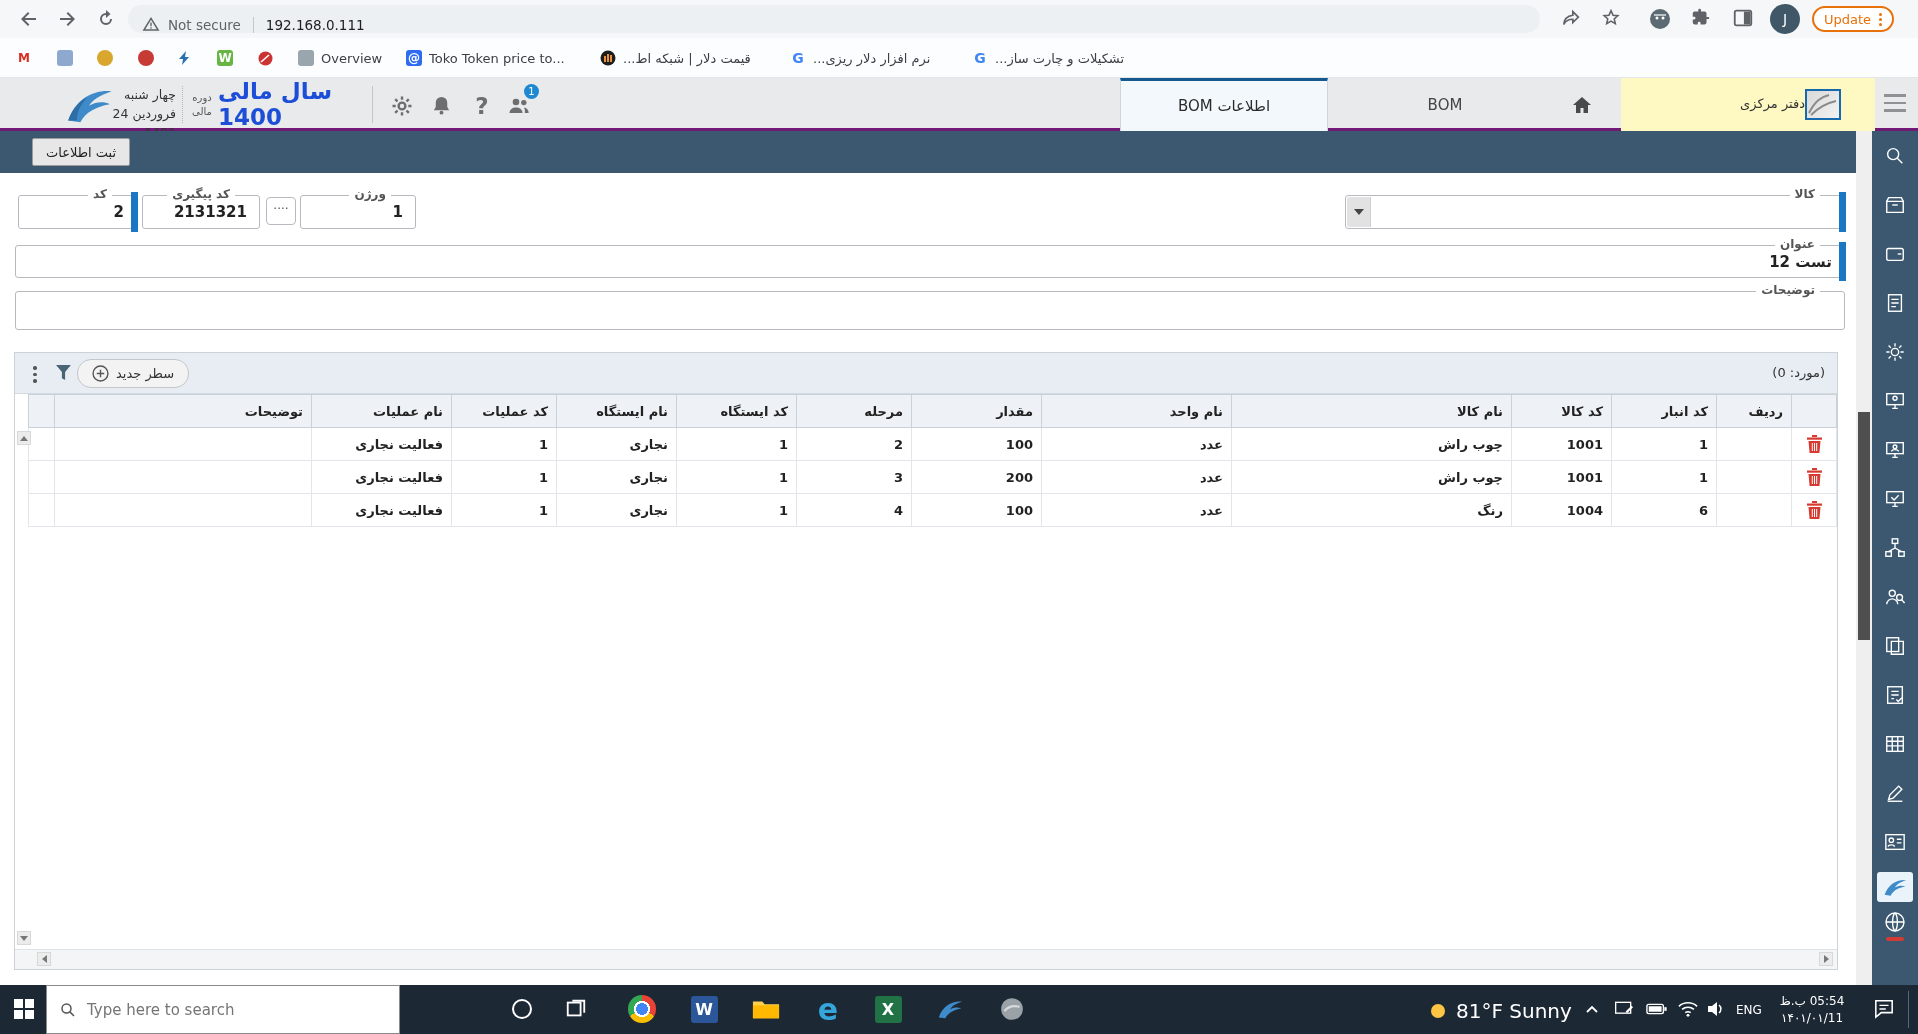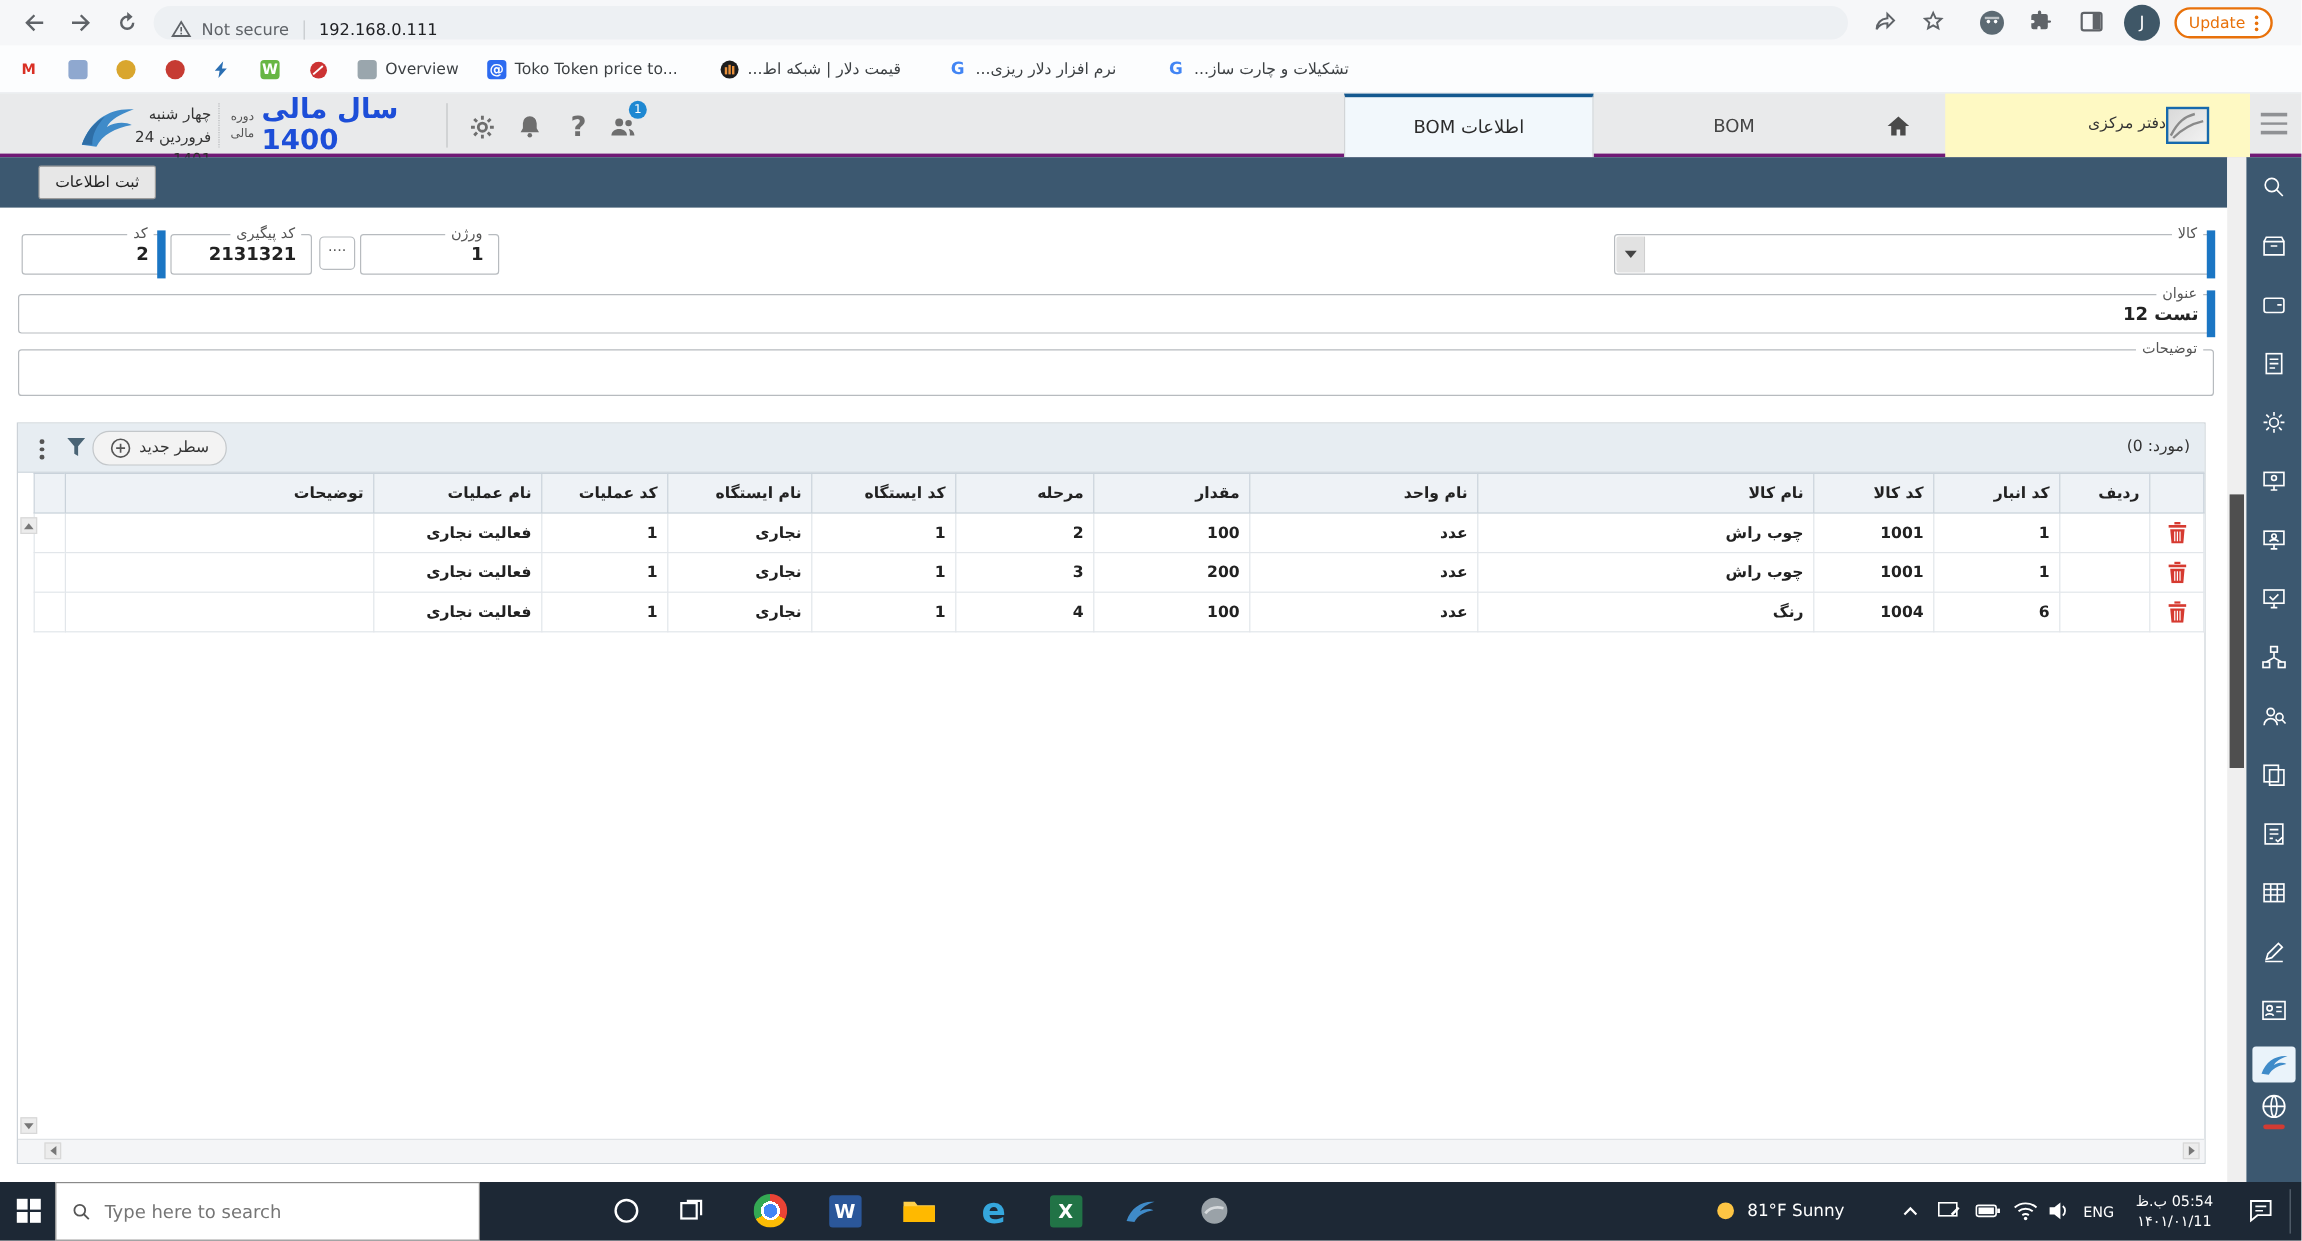--- a/index.html
+++ b/index.html
@@ -35,21 +35,21 @@
   #tab-active { position:absolute; left:1120px; top:0; width:208px; height:53px; background:#f2f8fc; border-top:3px solid #15598f; border-left:1px solid #d2d5d7; border-right:1px solid #d2d5d7; display:flex; align-items:center; justify-content:center; font-size:15px; color:#2b2b2b; cursor:pointer; }
   #tab-bom { position:absolute; left:1328px; top:0; width:234px; height:53px; display:flex; align-items:center; justify-content:center; font-size:15px; color:#444; cursor:pointer; }
   #office-block { position:absolute; left:1602px; top:0; width:254px; height:53px; background:#fef9c3;margin-left:19px; }
 
   
   #action-bar { position:absolute; left:0; top:131px; width:1856px; height:42px; background:#3c5870; }
   #save-btn { position:absolute; left:32px; top:7px; width:98px; height:28px; background:#e7e7e7; border:1px solid #9b9b9b; border-radius:2px; font-size:13px; color:#222; display:flex; align-items:center; justify-content:center; cursor:pointer; }
 
   
   .ffield { position:absolute; border:1px solid #b7bbbf; border-radius:3px; background:#fff; }
-  .flabel { position:absolute; top:-9px; right:8px; background:#fff; padding:0 5px; font-size:12px; color:#555; line-height:1.2; direction:rtl; white-space:nowrap; }
+  .flabel { position:absolute; top:-9px; right:24px; background:#fff; padding:0 5px; font-size:12px; color:#555; line-height:1.2; direction:rtl; white-space:nowrap;font-weight:bold; }
   .fval { position:absolute; inset:0; display:flex; align-items:center; justify-content:flex-start; padding:0 12px; direction:rtl; font-size:15px; font-weight:bold; color:#222; }
   .bluebar { position:absolute; right:-2px; top:-4px; bottom:-4px; width:7px; background:#1b76c4; }
   .dd-btn { position:absolute; left:1px; top:1px; bottom:1px; width:24px; background:#e2e2e2; border-right:1px solid #cfcfcf; display:flex; align-items:center; justify-content:center; cursor:pointer; border-radius:2px 0 0 2px; }
   .tri-down { width:0; height:0; border-left:5px solid transparent; border-right:5px solid transparent; border-top:6px solid #444; }
   #dots-btn { position:absolute; left:266px; top:197px; width:30px; height:28px; border:1px solid #b7bbbf; border-radius:4px; background:#fff; font-size:12px; color:#555; display:flex; align-items:flex-start; justify-content:center; cursor:pointer; }
 
   
   #grid-wrap { position:absolute; left:14px; top:352px; width:1824px; height:618px; border:1px solid #ccd2d8; background:#fff; }
   #grid-toolbar { position:absolute; left:0; right:0; top:0; height:41px; background:#e7edf2; border-bottom:1px solid #d2d9df; }
   #newrow-btn { position:absolute; left:62px; top:6px; height:29px; border:1px solid #c3c7ca; border-radius:14px; background:#f3f3f3; display:flex; align-items:center; gap:7px; padding:0 14px; font-size:13px; color:#333; cursor:pointer; }
@@ -641,21 +641,21 @@
     <svg width="26" height="26" viewBox="0 0 24 24">
         <circle cx="12" cy="12" r="10" fill="#9aa2a8"></circle>
         <path d="M5 14c4-5 10-5 14-4" stroke="#d6dadd" stroke-width="2" fill="none"></path>
       </svg>
   </div>
 
   <div class="abs" style="left:1428px;top:14px;display:flex;align-items:center;gap:8px">
     <svg width="20" height="20" viewBox="0 0 20 20">
         <circle cx="10" cy="10" r="7" fill="#fdc544"></circle>
       </svg>
-    <span class="tb-txt" style="font-size:14px">81°F Sunny</span>
+    <span class="tb-txt" style="font-size:20px">81°F Sunny</span>
   </div>
   <div class="tb-ic" style="left:1582px;width:20px">
     <svg width="14" height="12" viewBox="0 0 14 12">
         <path d="M2 9l5-5 5 5" stroke="#fff" fill="none" stroke-width="1.8"></path>
       </svg>
   </div>
   <div class="tb-ic" style="left:1612px;width:24px">
     <svg width="20" height="20" viewBox="0 0 24 24">
         <rect x="2" y="4" width="18" height="13" stroke="#fff" fill="none" stroke-width="1.6"></rect>
         <path d="M14 15 21 8l1.8 1.8L15.8 17z" fill="#fff"></path>

